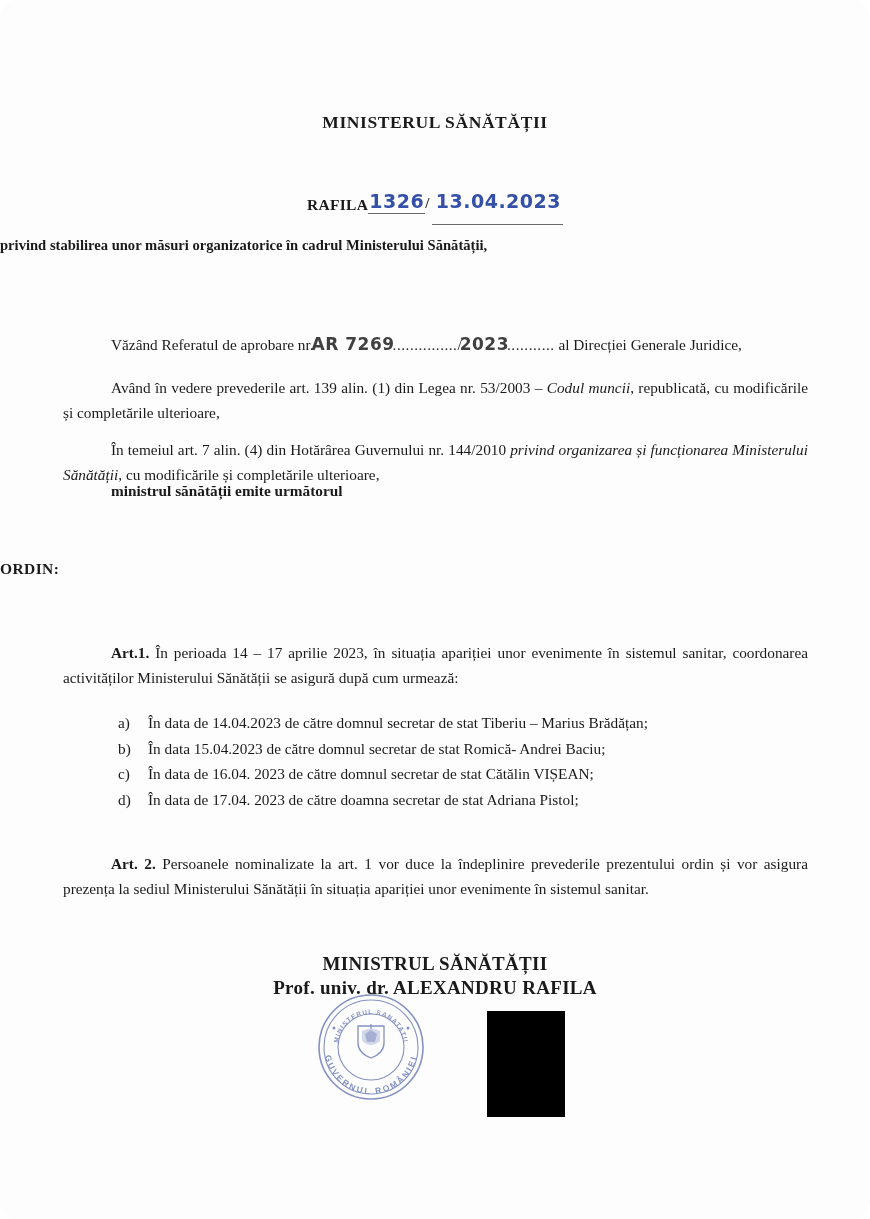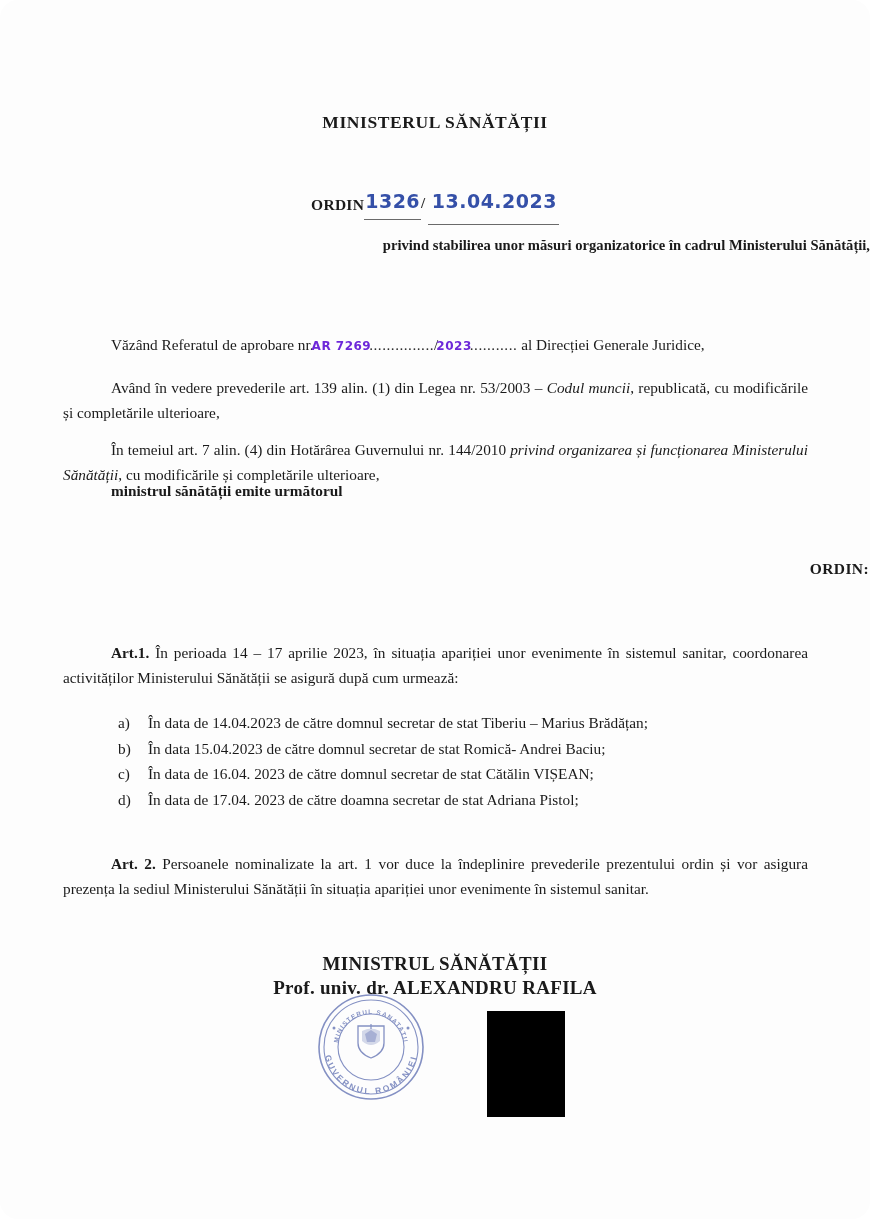--- a/index.html
+++ b/index.html
@@ -52,40 +52,40 @@
     font-family: "DejaVu Sans", sans-serif;
     color: #3550a8;
     font-weight: 600;
     font-size: 19px;
     letter-spacing: 0.5px;
     position: relative;
     top: -2px;
   }
   .ordin-line .hand .num {
     border-bottom: 1.3px solid #6a6a6a;
-    padding: 0 1px 7px 1px;
+    padding: 0 1px 1px 1px;
   }
   .ordin-line .hand .dateh {
     border-bottom: 1.3px solid #6a6a6a;
     padding: 0 2px 12px 4px;
     margin-left: 2px;
   }
   .ordin-line .slash {
     font-family: "Liberation Serif", serif;
     color: #2a2a2a;
     font-weight: bold;
     font-size: 15px;
   }
 
   .subtitle {
     position: absolute;
     top: 234px;
     left: 0;
     width: 870px;
-    text-align: right;
+    text-align: left;
     font-weight: bold;
     font-size: 14.6px;
     line-height: 22px;
   }
 
   
   .para {
     position: absolute;
     left: 63px;
     width: 745px;
@@ -98,34 +98,34 @@
 
   .p-referat { top: 332px; }
   .p-avand   { top: 375px; }
   .p-temei   { top: 437px; }
   .p-emite   { top: 478px; font-weight: bold; }
 
   .dots { letter-spacing: 0.5px; color: #2b2b2b; }
 
   .hand-inline {
     font-family: "DejaVu Sans", sans-serif;
-    color: #6d28d9;
+    color: #404040;
     font-weight: 600;
-    font-size: 12px;
+    font-size: 17px;
     letter-spacing: 0.5px;
     position: relative;
     margin: 0 -2px;
   }
 
   .ordin-head {
     position: absolute;
     top: 560px;
     left: 0;
     width: 869px;
-    text-align: right;
+    text-align: left;
     font-weight: bold;
     font-size: 15.5px;
     letter-spacing: 0.4px;
   }
 
   .p-art1 { top: 640px; }
   .p-art2 { top: 851px; }
   .p-art1 strong, .p-art2 strong { font-weight: bold; }
 
   
@@ -184,21 +184,21 @@
   }
 </style>
 </head>
 <body>
 
 <div class="page">
 
   <div class="doc-title">MINISTERUL SĂNĂTĂȚII</div>
 
   <div class="ordin-line">
-    <span>ORDIN</span><span class="hand"><span class="num">1326</span><span class="slash">/</span><span class="dateh">13.04.2023</span></span>
+    <span>RAFILA</span><span class="hand"><span class="num">1326</span><span class="slash">/</span><span class="dateh">13.04.2023</span></span>
   </div>
 
   <div class="subtitle">
     <div>privind stabilirea unor măsuri organizatorice în cadrul Ministerului Sănătății,</div>
   </div>
 
   <div class="para p-referat"><span>Văzând Referatul de aprobare nr.</span><span class="hand-inline">AR 7269</span><span class="dots">...............</span><span>/</span><span class="hand-inline">2023</span><span class="dots">...........</span><span> al Direcției Generale Juridice,</span></div>
 
   <div class="para p-avand"><span>Având în vedere prevederile art. 139 alin. (1) din Legea nr. 53/2003 – </span><em>Codul muncii</em><span>, republicată, cu modificările și completările ulterioare,</span></div>
 

